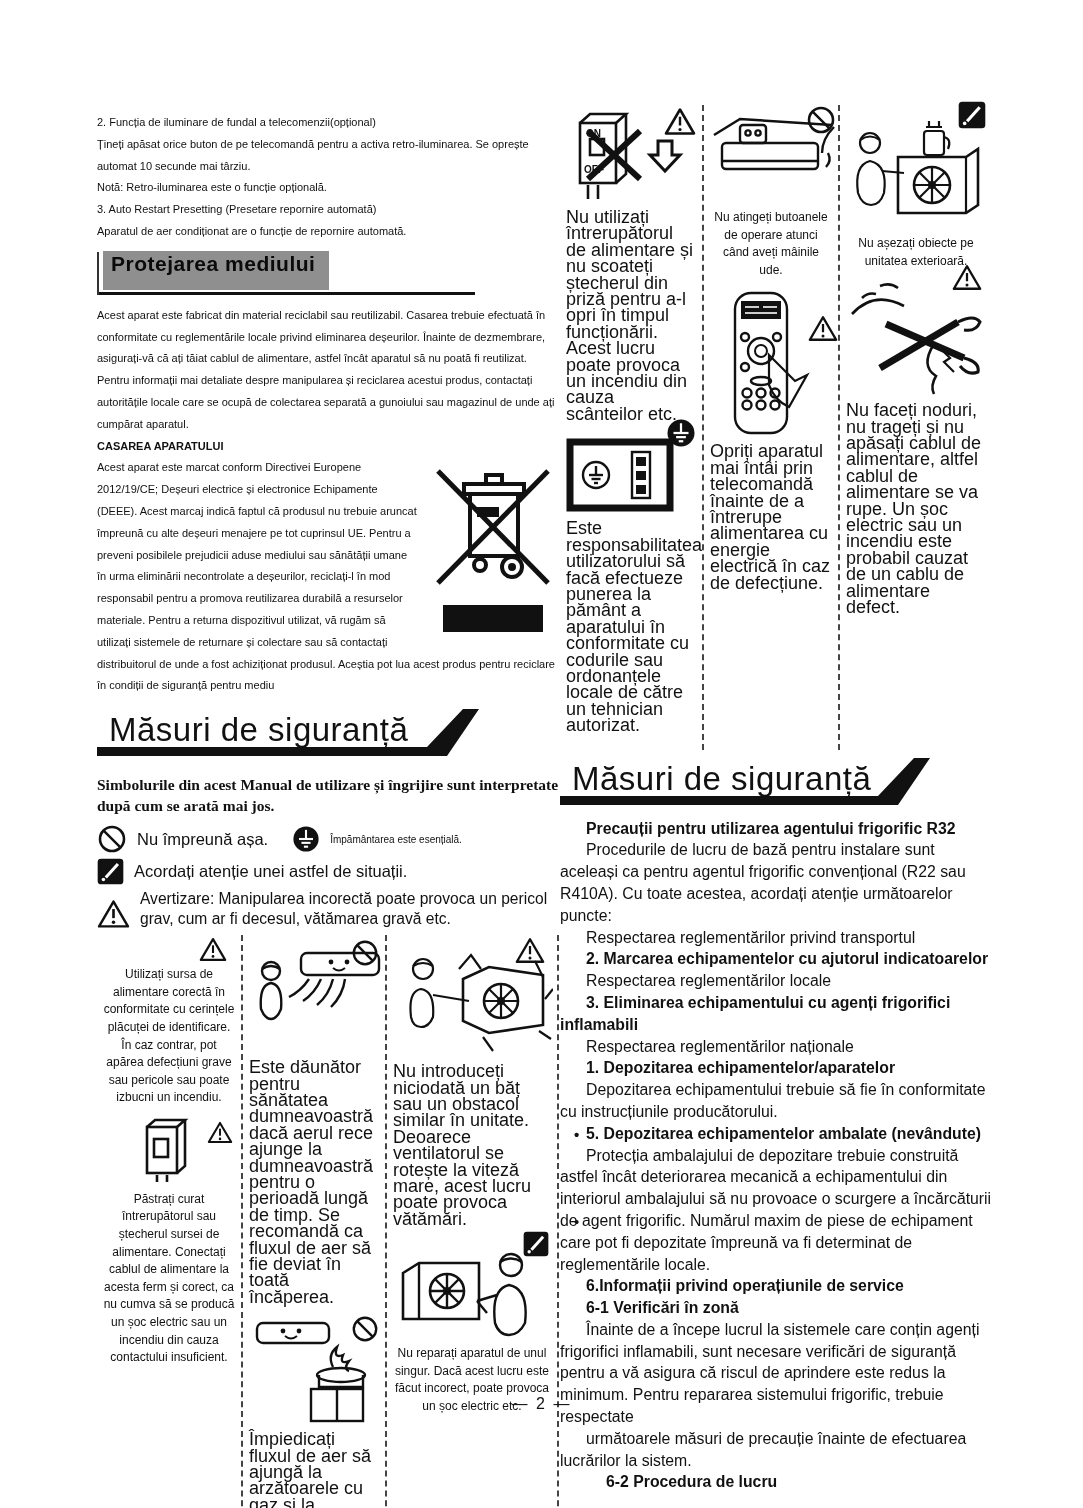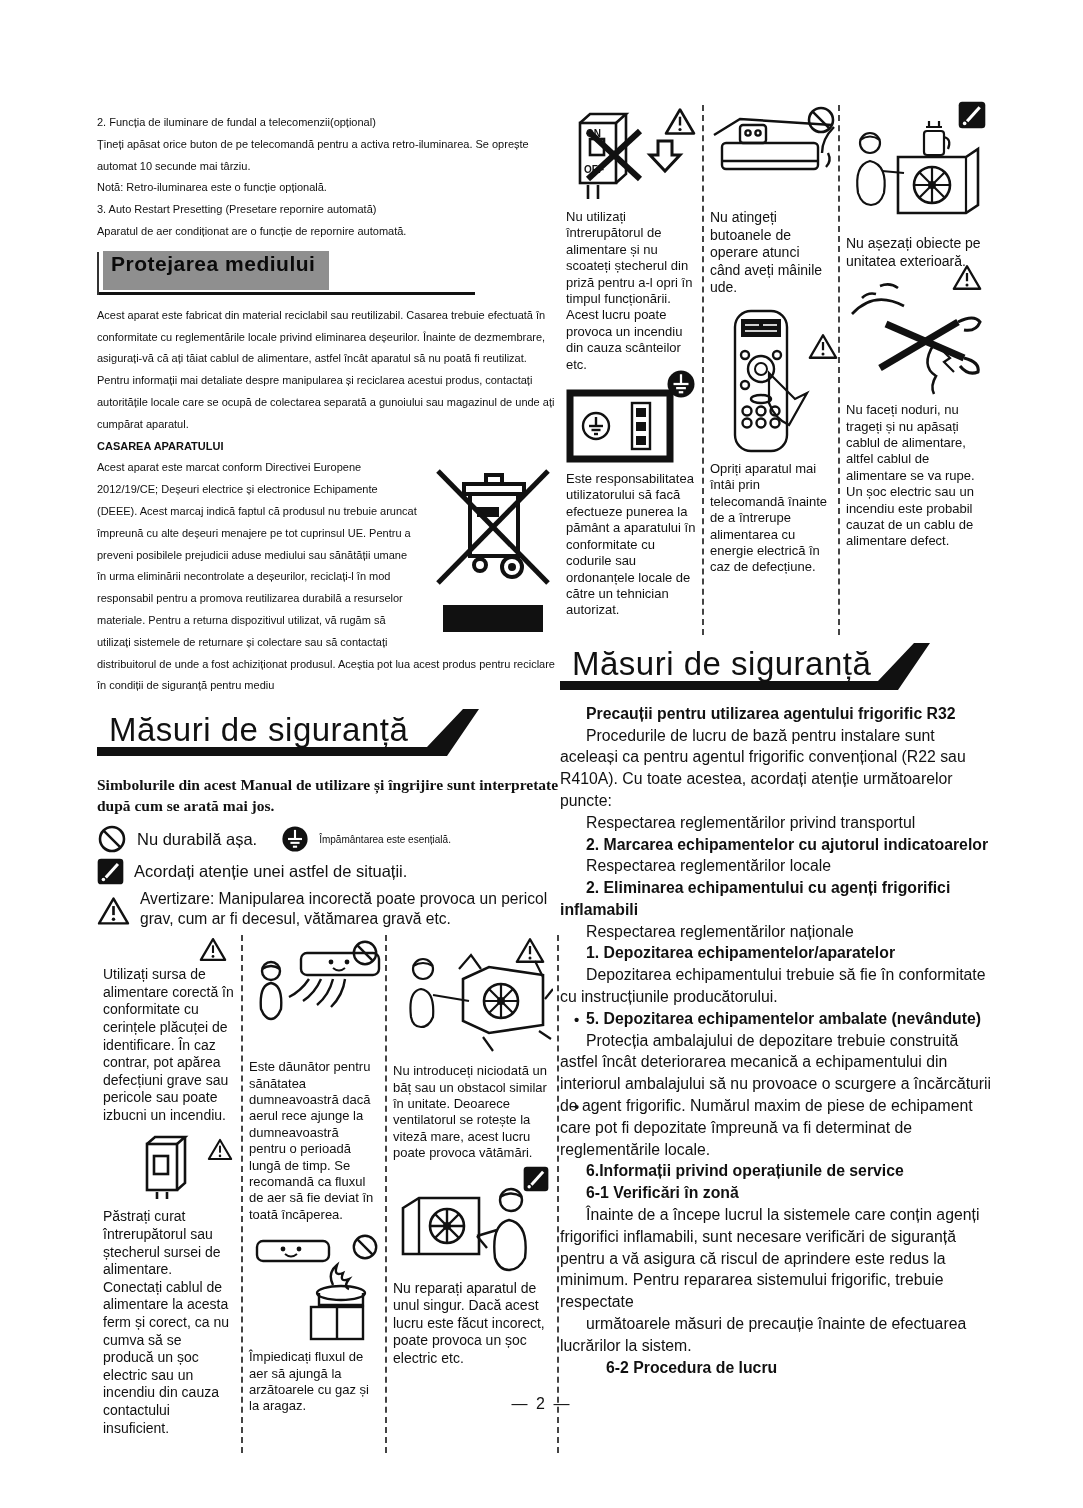--- a/index.html
+++ b/index.html
@@ -30,22 +30,22 @@
   .sym-intro{font-weight:bold;font-size:15.5px;line-height:21px;margin:13px 0 8px 0;font-family:Liberation Serif, serif;}
   .symrow{display:flex;align-items:center;gap:10px;margin:4px 0;}
   .symrow .lbl{font-size:16.5px;}
   .symrow .lbl.small{font-size:10px;}
   .icn{flex:0 0 auto;display:inline-flex;}
 
   
   .grid{display:flex;margin-top:10px;}
   .gcol{padding:2px 6px 6px 6px;box-sizing:border-box;}
   .gcol.divr{border-right:2px dashed #444;}
-  .cap{font-size:13px;line-height:16.4px;margin:4px 0 10px 0;}
-  .cap.md{font-size:14px;line-height:17.6px;}
+  .cap{font-size:18px;line-height:16.4px;margin:4px 0 10px 0;}
+  .cap.md{font-size:12px;line-height:17.6px;text-align:center;}
   .ill{position:relative;margin:2px 0 2px 0;text-align:center;}
   .corner{position:absolute;top:0;right:0;}
   .corner-row{display:flex;justify-content:flex-end;padding-right:8px;}
   .blackbar{width:100px;height:27px;background:#111;margin:14px auto 0 auto;}
 
   .weee-float{float:right;width:132px;margin:2px 0 4px 8px;text-align:center;}
 
   .rs{font-size:15.8px;line-height:21.8px;position:relative;}
   .bullet{position:absolute;left:-12px;top:1px;font-size:15px;}
   .bullet2{position:absolute;left:-12px;top:66px;font-size:15px;}
@@ -102,21 +102,21 @@
 
   <p class="sym-intro">Simbolurile din acest Manual de utilizare și îngrijire sunt interpretate după cum se arată mai jos.</p>
 
   <div class="symrow">
     <span class="icn">
       <svg width="30" height="30" viewBox="0 0 40 40">
           <circle cx="20" cy="20" r="16" fill="none" stroke="#111" stroke-width="3.4"></circle>
           <line x1="9.5" y1="9.5" x2="30.5" y2="30.5" stroke="#111" stroke-width="3.4"></line>
         </svg>
     </span>
-    <span class="lbl">Nu durabilă așa.</span>
+    <span class="lbl">Nu împreună așa.</span>
     <span class="icn" style="margin-left:14px;">
       <svg width="28" height="28" viewBox="0 0 40 40">
           <circle cx="20" cy="20" r="18" fill="#111"></circle>
           <g stroke="#fff" stroke-width="3">
             <line x1="20" y1="7" x2="20" y2="20"></line>
             <line x1="10" y1="20" x2="30" y2="20"></line>
             <line x1="13.5" y1="25.5" x2="26.5" y2="25.5"></line>
             <line x1="17" y1="31" x2="23" y2="31"></line>
           </g>
         </svg>
@@ -128,21 +128,21 @@
     <span class="icn">
       <svg width="27" height="27" viewBox="0 0 40 40">
           <rect x="1" y="1" width="38" height="38" rx="5" fill="#111"></rect>
           <line x1="13" y1="29" x2="31" y2="9" stroke="#fff" stroke-width="4.5"></line>
           <circle cx="9.5" cy="32" r="2.6" fill="#fff"></circle>
         </svg>
     </span>
     <span class="lbl">Acordați atenție unei astfel de situații.</span>
   </div>
 
-  <div class="symrow" style="align-items:center;">
+  <div class="symrow" style="align-items:flex-end;">
     <span class="icn" style="margin-top:3px;">
       <svg width="33" height="30" viewBox="0 0 40 36">
           <path d="M20 3 L37.5 33 H2.5 Z" fill="none" stroke="#111" stroke-width="3" stroke-linejoin="round"></path>
           <rect x="18.4" y="12" width="3.2" height="11" fill="#111"></rect>
           <circle cx="20" cy="28" r="2.1" fill="#111"></circle>
         </svg>
     </span>
     <span class="lbl" style="font-size:15.6px;line-height:20px;">Avertizare: Manipularea incorectă poate provoca un pericol grav, cum ar fi decesul, vătămarea gravă etc.</span>
   </div>
 
@@ -462,21 +462,21 @@
       <polygon points="0,40 318,40 354,2 370,2 338,49 0,49" fill="#111"></polygon>
     </svg>
     <span class="txt">Măsuri de siguranță</span>
   </div>
 
   <p class="rs b ind">Precauții pentru utilizarea agentului frigorific R32</p>
   <p class="rs ind">Procedurile de lucru de bază pentru instalare sunt aceleași ca pentru agentul frigorific convențional (R22 sau R410A). Cu toate acestea, acordați atenție următoarelor puncte:</p>
   <p class="rs ind">Respectarea reglementărilor privind transportul</p>
   <p class="rs b ind">2. Marcarea echipamentelor cu ajutorul indicatoarelor</p>
   <p class="rs ind">Respectarea reglementărilor locale</p>
-  <p class="rs b ind">2. Eliminarea echipamentului cu agenți frigorifici inflamabili</p>
+  <p class="rs b ind">3. Eliminarea echipamentului cu agenți frigorifici inflamabili</p>
   <p class="rs ind">Respectarea reglementărilor naționale</p>
   <p class="rs b ind">1. Depozitarea echipamentelor/aparatelor</p>
   <p class="rs ind">Depozitarea echipamentului trebuie să fie în conformitate cu instrucțiunile producătorului.</p>
   <p class="rs b ind">
     <span class="bullet">•</span><span>5. Depozitarea echipamentelor ambalate (nevândute)</span>
   </p>
   <p class="rs ind">
     <span class="bullet2">•</span><span>Protecția ambalajului de depozitare trebuie construită astfel încât deteriorarea mecanică a echipamentului din interiorul ambalajului să nu provoace o scurgere a încărcăturii de agent frigorific. Numărul maxim de piese de echipament care pot fi depozitate împreună va fi determinat de reglementările locale.</span>
   </p>
   <p class="rs b ind">6.Informații privind operațiunile de service</p>

